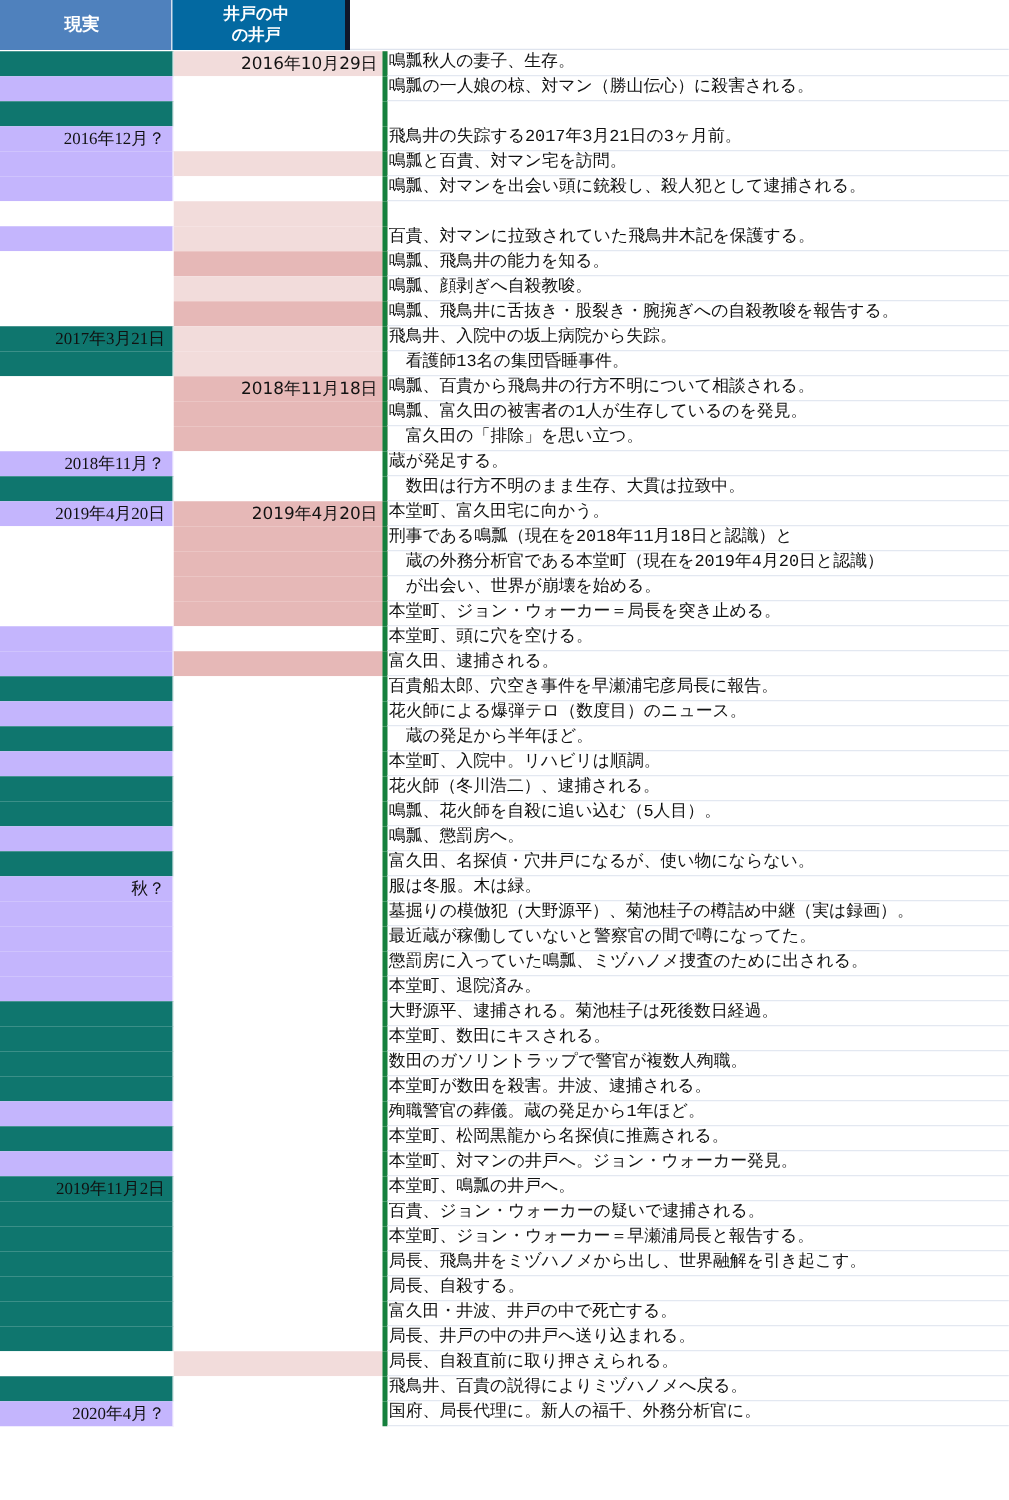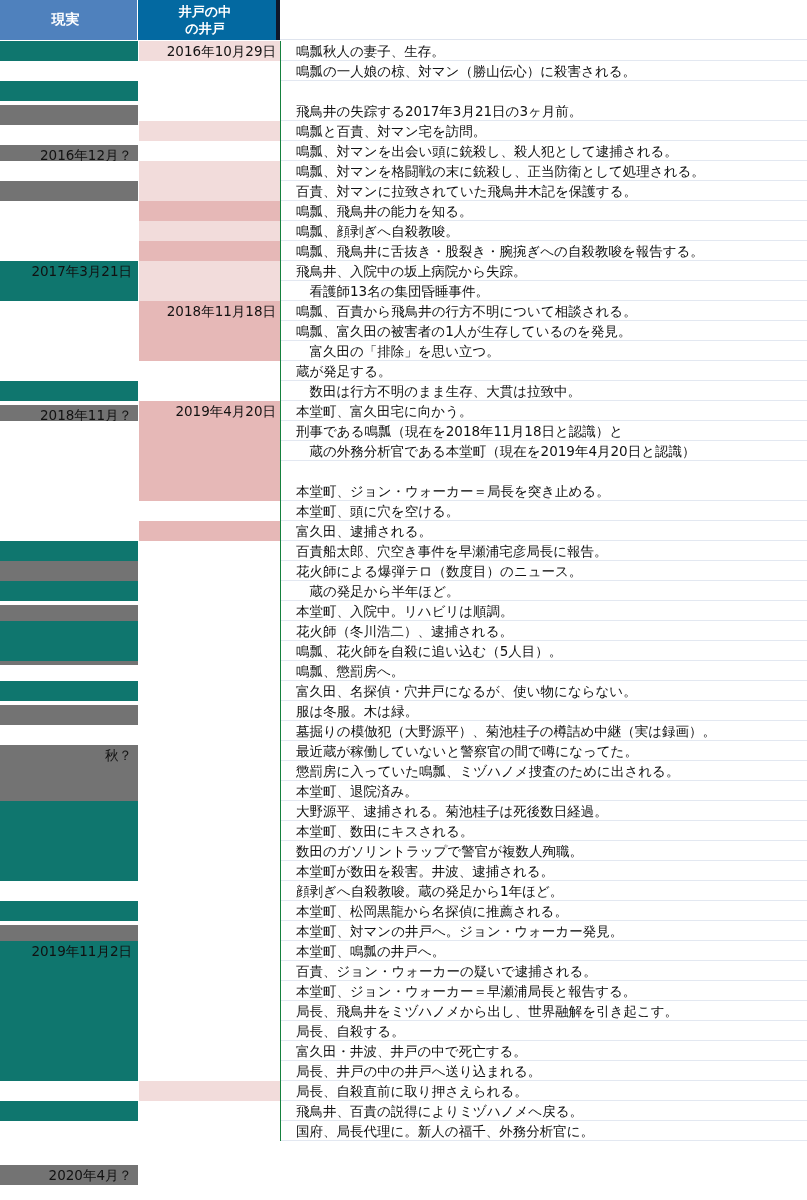--- a/index.html
+++ b/index.html
@@ -4,25 +4,25 @@
 <style>
   html, body { margin: 0; padding: 0; background: #ffffff; }
   body { width: 807px; height: 1200px; overflow: hidden; font-family: "DejaVu Sans", "Liberation Sans", sans-serif; }
   .sheet { position: relative; width: 807px; }
   .hdr { display: flex; height: 40px; border-bottom: 1px solid #ffffff; }
   .hdr .c1 { width: 138px; background: #4f81bd; color: #fff; font-weight: bold; font-size: 14px; display: flex; align-items: center; justify-content: center; border-right: 1px solid #fff; box-sizing: border-box; }
   .hdr .c2 { width: 142px; background: #0369a1; color: #fff; font-weight: bold; font-size: 13px; line-height: 17px; display: flex; flex-direction: column; align-items: center; justify-content: center; border-right: 4px solid #0f172a; box-sizing: border-box; }
   .hdr .c3 { flex: 1; background: #fff; border-bottom: 1px solid #dfe4ee; }
   .row { display: flex; height: 20px; box-sizing: border-box; }
   .cell { box-sizing: border-box; height: 20px; font-size: 13.5px; line-height: 20px; white-space: nowrap; overflow: hidden; color: #111; }
-  .c1 { width: 139px; text-align: right; padding-right: 6px; border-right: 1px solid #fff; }
-  .c2 { width: 142px; text-align: right; padding-right: 4px; border-right: 1px solid #15803d; }
-  .c3 { flex: 1; padding-left: 15px; border-bottom: 1px solid #e3e8f1; }
+  .c1 { width: 139px; text-align: right; padding-right: 6px; border-right: 1px solid #fff; font-family: Liberation Serif, serif; }
+  .c2 { width: 171px; text-align: right; padding-right: 4px; border-right: 4px solid #15803d; }
+  .c3 { flex: 1; padding-left: 1px; border-bottom: 1px solid #e3e8f1; font-family: Liberation Mono, monospace; }
   .b-dark { background: #0f766e; }
-  .b-light { background: #737373; margin-top: 44px; }
+  .b-light { background: #c4b5fd; }
   .b-none { background: #ffffff; }
   .p-light { background: #f2dcdb; }
   .p-mid { background: #e6b8b7; }
   .p-none { background: #ffffff; }
 </style>
 </head>
 <body>
 
 <div class="sheet">
   <div class="hdr">
@@ -59,21 +59,20 @@
         <div class="cell c3">鳴瓢と百貴、対マン宅を訪問。</div>
       </div>
       <div class="row">
         <div class="cell c1 b-light"></div>
         <div class="cell c2 p-none"></div>
         <div class="cell c3">鳴瓢、対マンを出会い頭に銃殺し、殺人犯として逮捕される。</div>
       </div>
       <div class="row">
         <div class="cell c1 b-none"></div>
         <div class="cell c2 p-light"></div>
-        <div class="cell c3">鳴瓢、対マンを格闘戦の末に銃殺し、正当防衛として処理される。</div>
       </div>
       <div class="row">
         <div class="cell c1 b-light"></div>
         <div class="cell c2 p-light"></div>
         <div class="cell c3">百貴、対マンに拉致されていた飛鳥井木記を保護する。</div>
       </div>
       <div class="row">
         <div class="cell c1 b-none"></div>
         <div class="cell c2 p-mid"></div>
         <div class="cell c3">鳴瓢、飛鳥井の能力を知る。</div>
@@ -134,20 +133,21 @@
         <div class="cell c3">刑事である鳴瓢（現在を2018年11月18日と認識）と</div>
       </div>
       <div class="row">
         <div class="cell c1 b-none"></div>
         <div class="cell c2 p-mid"></div>
         <div class="cell c3">　蔵の外務分析官である本堂町（現在を2019年4月20日と認識）</div>
       </div>
       <div class="row">
         <div class="cell c1 b-none"></div>
         <div class="cell c2 p-mid"></div>
+        <div class="cell c3">　が出会い、世界が崩壊を始める。</div>
       </div>
       <div class="row">
         <div class="cell c1 b-none"></div>
         <div class="cell c2 p-mid"></div>
         <div class="cell c3">本堂町、ジョン・ウォーカー＝局長を突き止める。</div>
       </div>
       <div class="row">
         <div class="cell c1 b-light"></div>
         <div class="cell c2 p-none"></div>
         <div class="cell c3">本堂町、頭に穴を空ける。</div>
@@ -238,21 +238,21 @@
         <div class="cell c3">数田のガソリントラップで警官が複数人殉職。</div>
       </div>
       <div class="row">
         <div class="cell c1 b-dark"></div>
         <div class="cell c2 p-none"></div>
         <div class="cell c3">本堂町が数田を殺害。井波、逮捕される。</div>
       </div>
       <div class="row">
         <div class="cell c1 b-light"></div>
         <div class="cell c2 p-none"></div>
-        <div class="cell c3">顔剥ぎへ自殺教唆。蔵の発足から1年ほど。</div>
+        <div class="cell c3">殉職警官の葬儀。蔵の発足から1年ほど。</div>
       </div>
       <div class="row">
         <div class="cell c1 b-dark"></div>
         <div class="cell c2 p-none"></div>
         <div class="cell c3">本堂町、松岡黒龍から名探偵に推薦される。</div>
       </div>
       <div class="row">
         <div class="cell c1 b-light"></div>
         <div class="cell c2 p-none"></div>
         <div class="cell c3">本堂町、対マンの井戸へ。ジョン・ウォーカー発見。</div>

